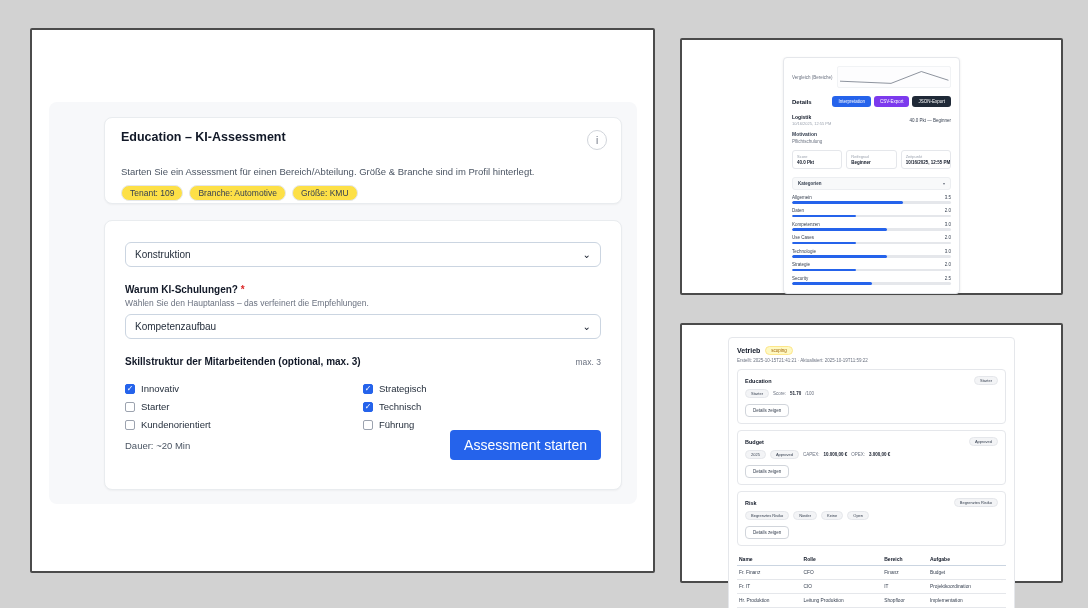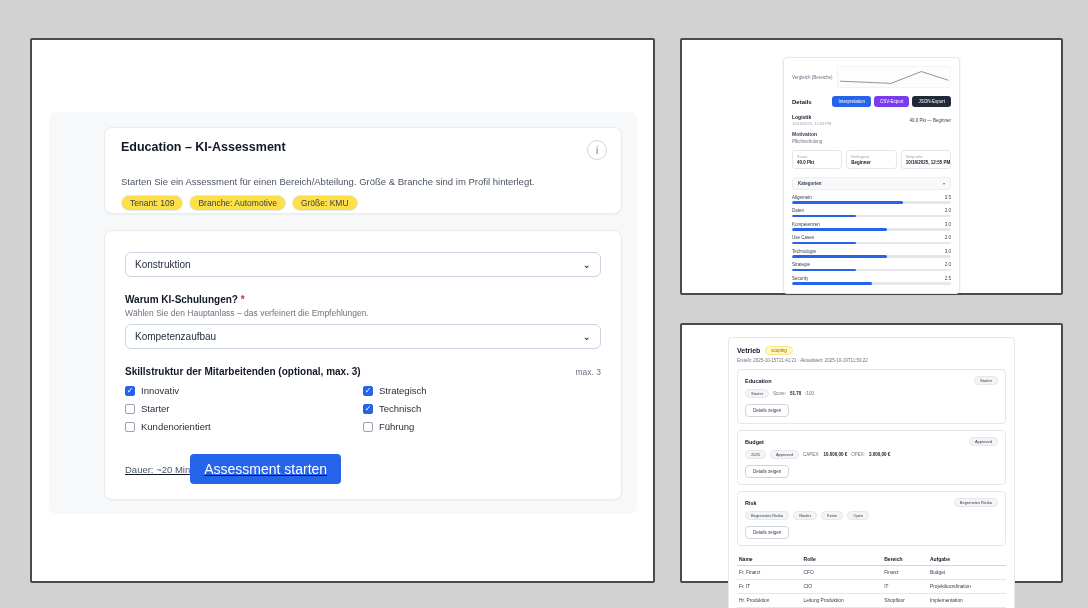--- a/index.html
+++ b/index.html
@@ -9,21 +9,21 @@
     font-family:"Liberation Sans", sans-serif;
     -webkit-font-smoothing:antialiased;
     color:#111827;
   }
   *{box-sizing:border-box;}
   .panel{
     position:absolute;background:#fff;border:2px solid var(--panel-border,#4b4b4b);
     border-radius:2px;
   }
   
-  #panel-assessment{left:30px;top:38px;width:625px;height:545px;}
+  #panel-assessment{left:30px;top:28px;width:625px;height:545px;}
   .assess-bg{position:absolute;left:17px;top:72px;width:588px;height:402px;background:#f7f8fa;border-radius:8px;}
   .card{
     position:absolute;background:#fff;border:1px solid #e9ecef;border-radius:8px;
     box-shadow:0 1px 2px rgba(0,0,0,0.04);
   }
   #header-card{left:72px;top:87px;width:518px;height:87px;padding:12px 16px;}
   .h-title{font-size:12.5px;font-weight:700;color:#111827;}
   .h-sub{font-size:9.5px;color:#4b5563;margin-top:22px;}
   .badge-row{display:flex;gap:6px;margin-top:8px;}
   .meta-pill{
@@ -40,29 +40,29 @@
   .req{color:var(--red-required,#dc2626);}
   .select{
     margin-top:8px;height:25px;border:1px solid #cbd5e1;border-radius:6px;
     display:flex;align-items:center;justify-content:space-between;
     padding:0 9px;font-size:10px;color:#1f2937;cursor:pointer;background:#fff;
   }
   .chev{font-size:10px;color:#111827;line-height:1;}
   .hint{font-size:8.5px;color:#6b7280;margin-top:3px;}
   .skills-head{display:flex;justify-content:space-between;align-items:baseline;margin-top:17px;}
   .max-note{font-size:8.5px;color:#6b7280;}
-  .skill-grid{display:grid;grid-template-columns:1fr 1fr;row-gap:7px;margin-top:8px;}
+  .skill-grid{display:grid;grid-template-columns:1fr 1fr;row-gap:7px;margin-top:16px;}
   .cb-row{display:flex;align-items:center;gap:6px;font-size:9.5px;color:#1f2937;cursor:pointer;}
   .cb{
     width:10px;height:10px;border:1px solid #9ca3af;border-radius:2px;background:#fff;
     display:flex;align-items:center;justify-content:center;flex:none;
   }
   .cb.checked{background:var(--accent-blue,#2563eb);border-color:var(--accent-blue,#2563eb);}
   .cb.checked::after{content:"✓";color:#fff;font-size:8px;line-height:1;}
-  .form-footer{display:flex;align-items:center;margin-top:22px;text-decoration:underline;}
+  .form-footer{display:flex;justify-content:space-between;align-items:center;}
   .duration{font-size:9.5px;color:#4b5563;}
   .submit-btn{
     background:var(--accent-blue,#2563eb);color:#fff;border:none;border-radius:4px;
     font-size:14px;padding:7px 14px;cursor:pointer;font-family:inherit;
   }
   
   #panel-details{left:680px;top:38px;width:383px;height:257px;}
   #details-card{
     width:177px;margin:17px auto 0 auto;background:#fff;border:1px solid #e5e7eb;border-radius:4px;
     box-shadow:0 1px 3px rgba(0,0,0,0.08);padding:8px;position:relative;

